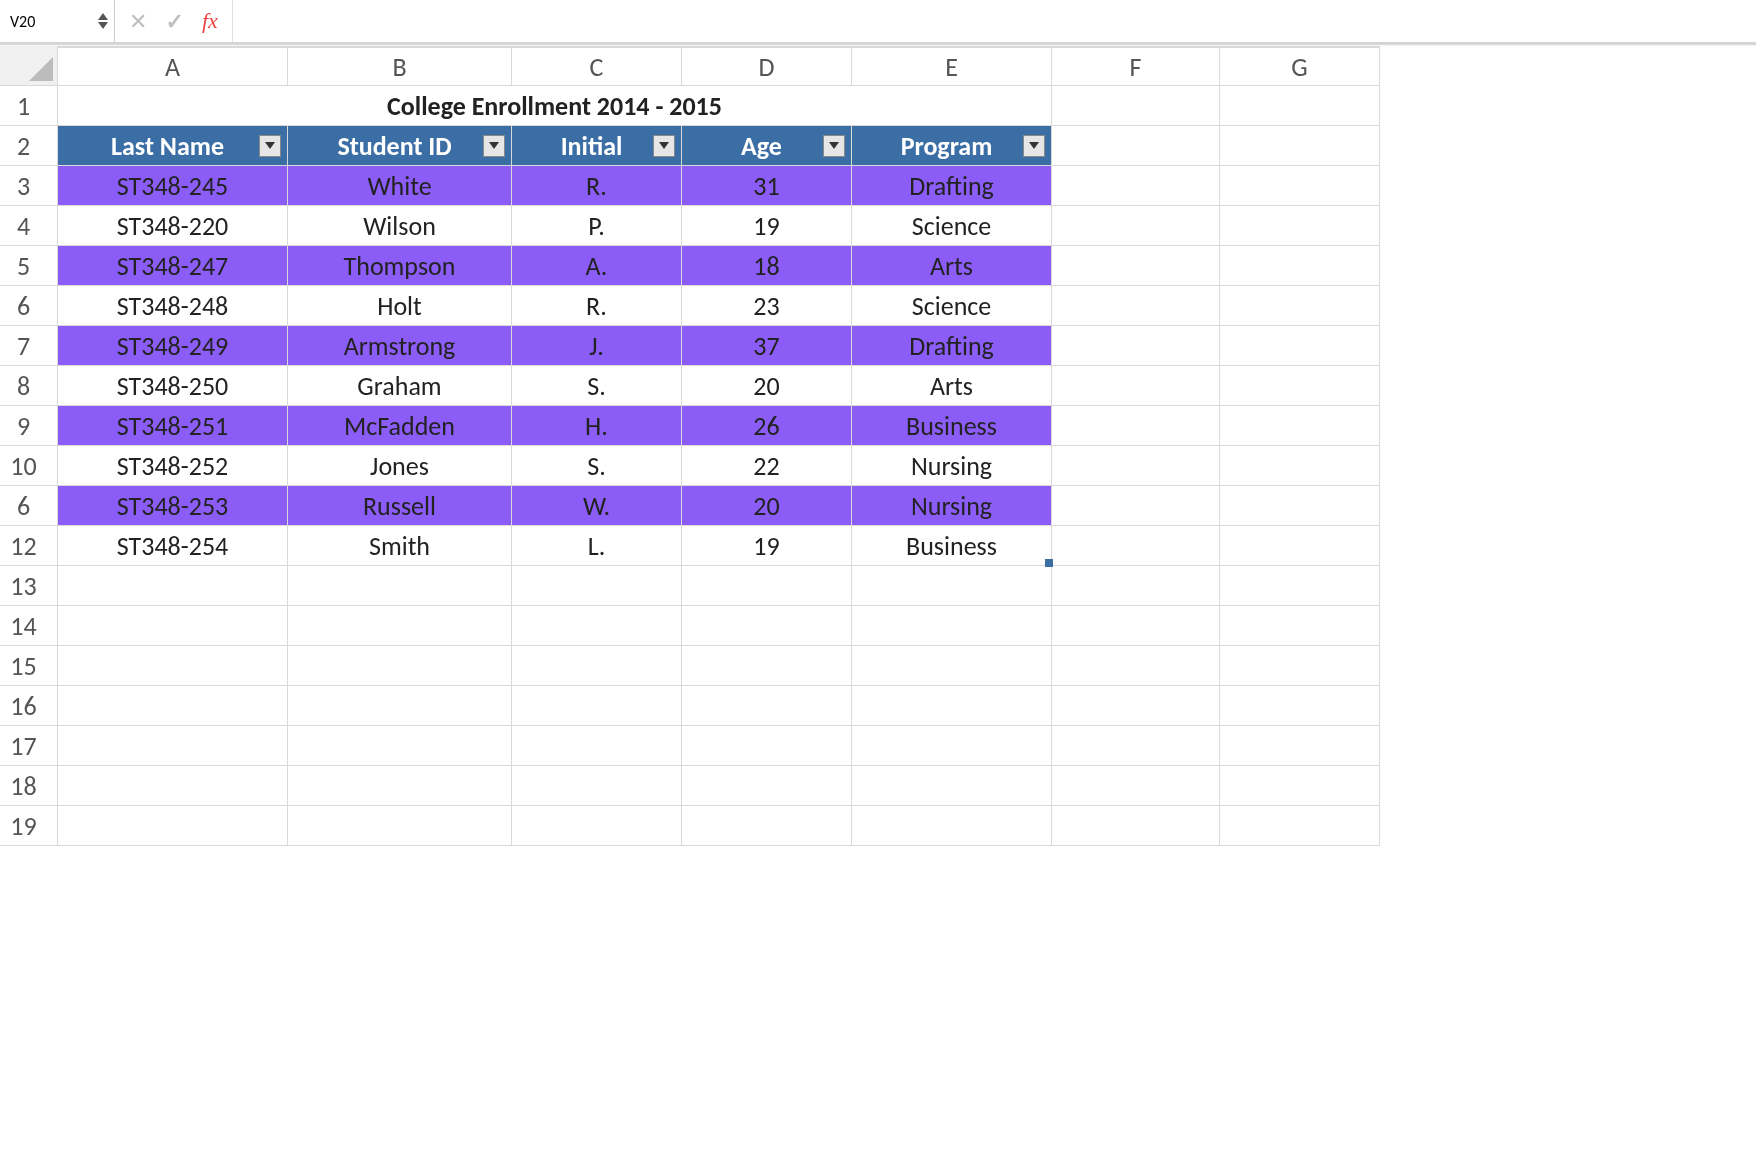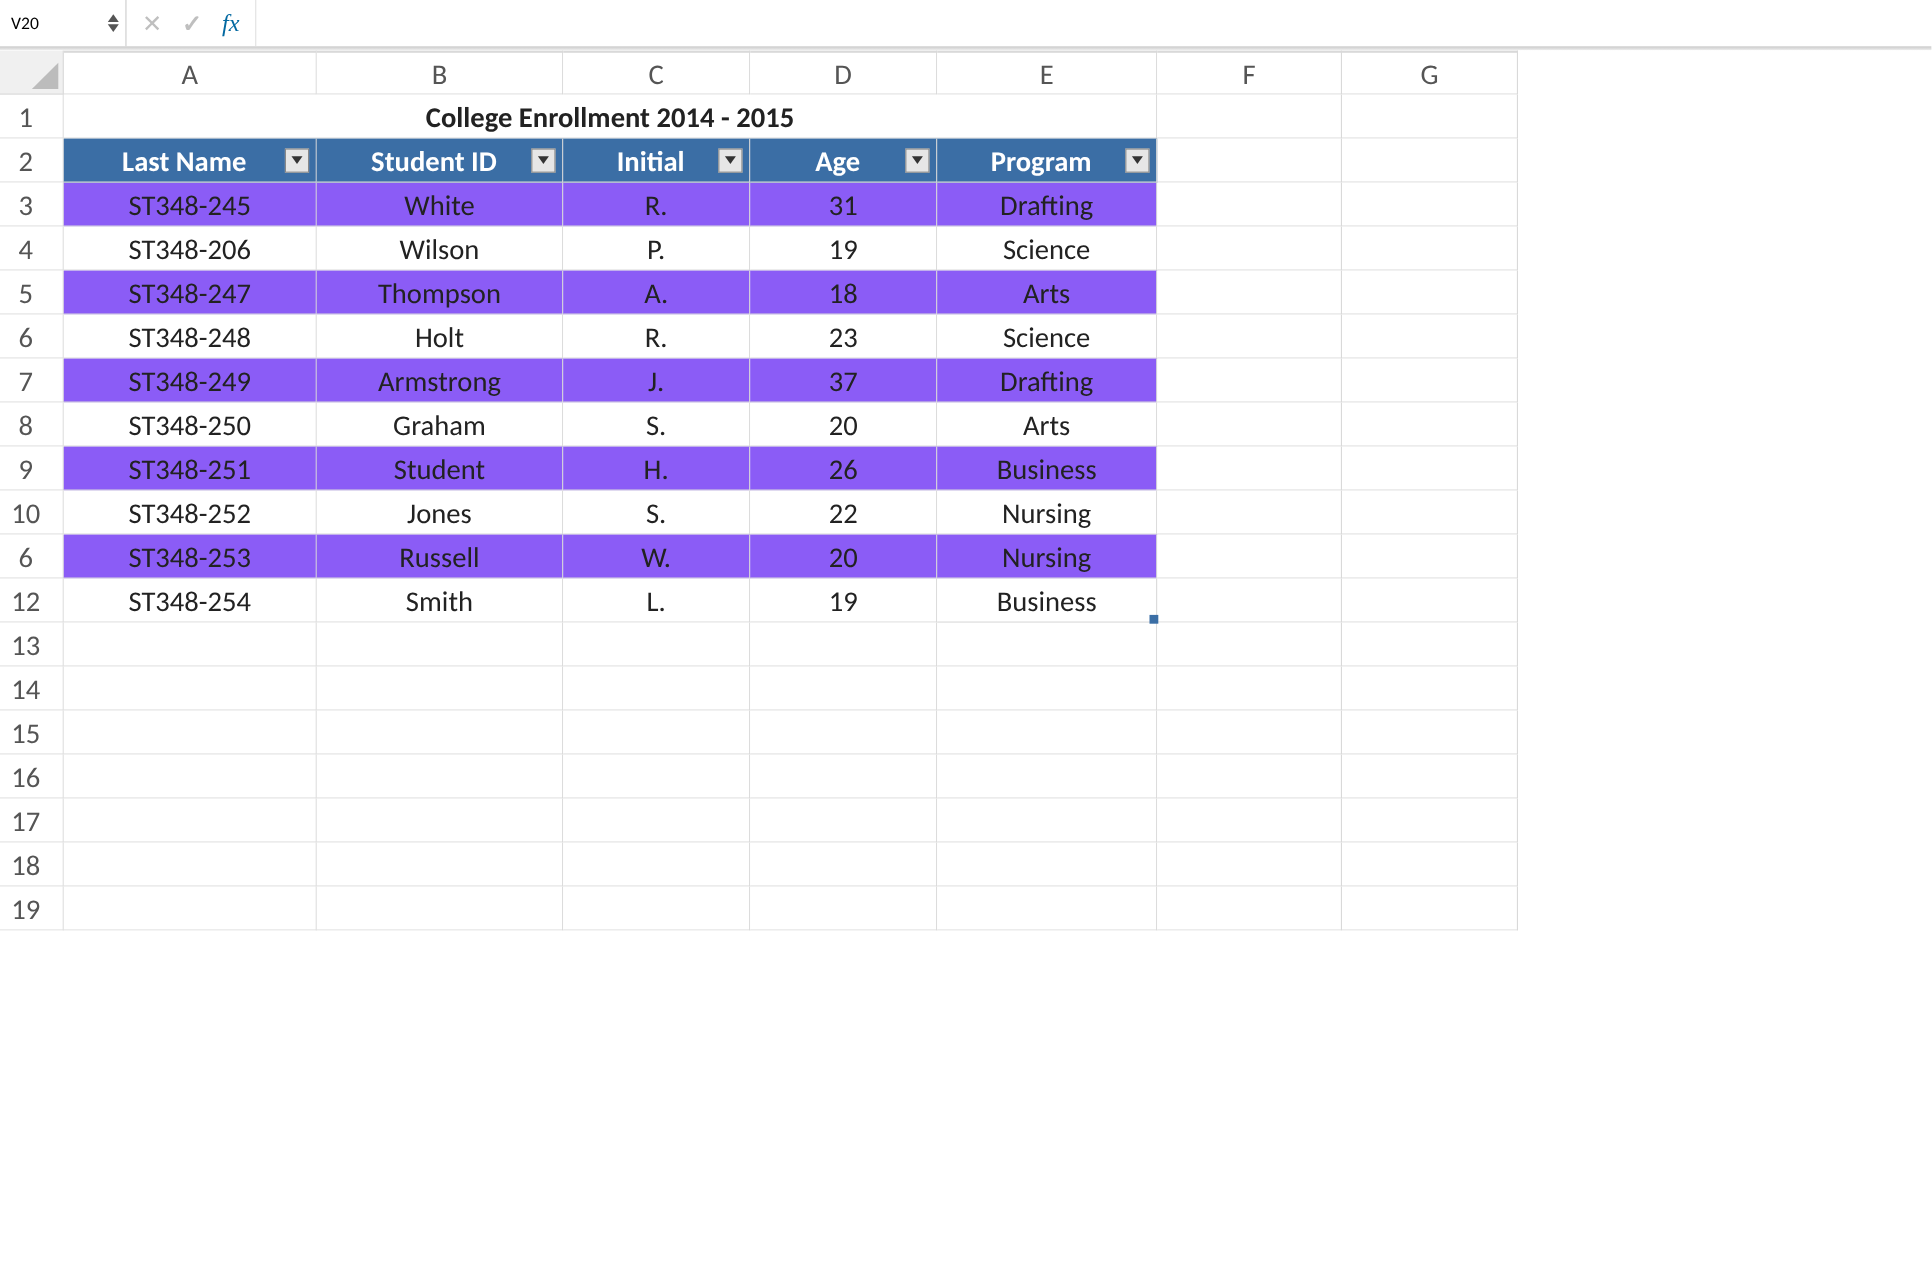--- a/index.html
+++ b/index.html
@@ -43,21 +43,21 @@
   .fb-icons {
     display: flex;
     align-items: center;
     gap: 18px;
     padding: 0 14px;
     color: #bfbfbf;
     font-size: 22px;
   }
   .fb-cancel::before { content: "✕"; color:#bfbfbf; }
   .fb-enter::before { content: "✓"; color:#bfbfbf; font-weight:bold; }
-  .fb-fx { font-style: italic; font-family: 'Times New Roman', serif; color:#0369a1; font-size: 22px;}
+  .fb-fx { font-style: italic; font-family: 'Times New Roman', serif; color:#ef4444; font-size: 22px;}
   .fb-input {
     flex: 1;
     height: 42px;
     border-left: 1px solid #e0e0e0;
     padding-left: 6px;
   }
   .below-bar-shadow {
     height: 2px;
     background: linear-gradient(#d0d0d0, transparent);
   }
@@ -207,21 +207,21 @@
     <div class="cell"></div>
     <div class="row-head">3</div>
     <div class="cell data-row banded">ST348-245</div>
     <div class="cell data-row banded">White</div>
     <div class="cell data-row banded">R.</div>
     <div class="cell data-row banded">31</div>
     <div class="cell data-row banded">Drafting</div>
     <div class="cell"></div>
     <div class="cell"></div>
     <div class="row-head">4</div>
-    <div class="cell data-row">ST348-206</div>
+    <div class="cell data-row">ST348-220</div>
     <div class="cell data-row">Wilson</div>
     <div class="cell data-row">P.</div>
     <div class="cell data-row">19</div>
     <div class="cell data-row">Science</div>
     <div class="cell"></div>
     <div class="cell"></div>
     <div class="row-head">5</div>
     <div class="cell data-row banded">ST348-247</div>
     <div class="cell data-row banded">Thompson</div>
     <div class="cell data-row banded">A.</div>
@@ -248,21 +248,21 @@
     <div class="row-head">8</div>
     <div class="cell data-row">ST348-250</div>
     <div class="cell data-row">Graham</div>
     <div class="cell data-row">S.</div>
     <div class="cell data-row">20</div>
     <div class="cell data-row">Arts</div>
     <div class="cell"></div>
     <div class="cell"></div>
     <div class="row-head">9</div>
     <div class="cell data-row banded">ST348-251</div>
-    <div class="cell data-row banded">Student</div>
+    <div class="cell data-row banded">McFadden</div>
     <div class="cell data-row banded">H.</div>
     <div class="cell data-row banded">26</div>
     <div class="cell data-row banded">Business</div>
     <div class="cell"></div>
     <div class="cell"></div>
     <div class="row-head">10</div>
     <div class="cell data-row">ST348-252</div>
     <div class="cell data-row">Jones</div>
     <div class="cell data-row">S.</div>
     <div class="cell data-row">22</div>

